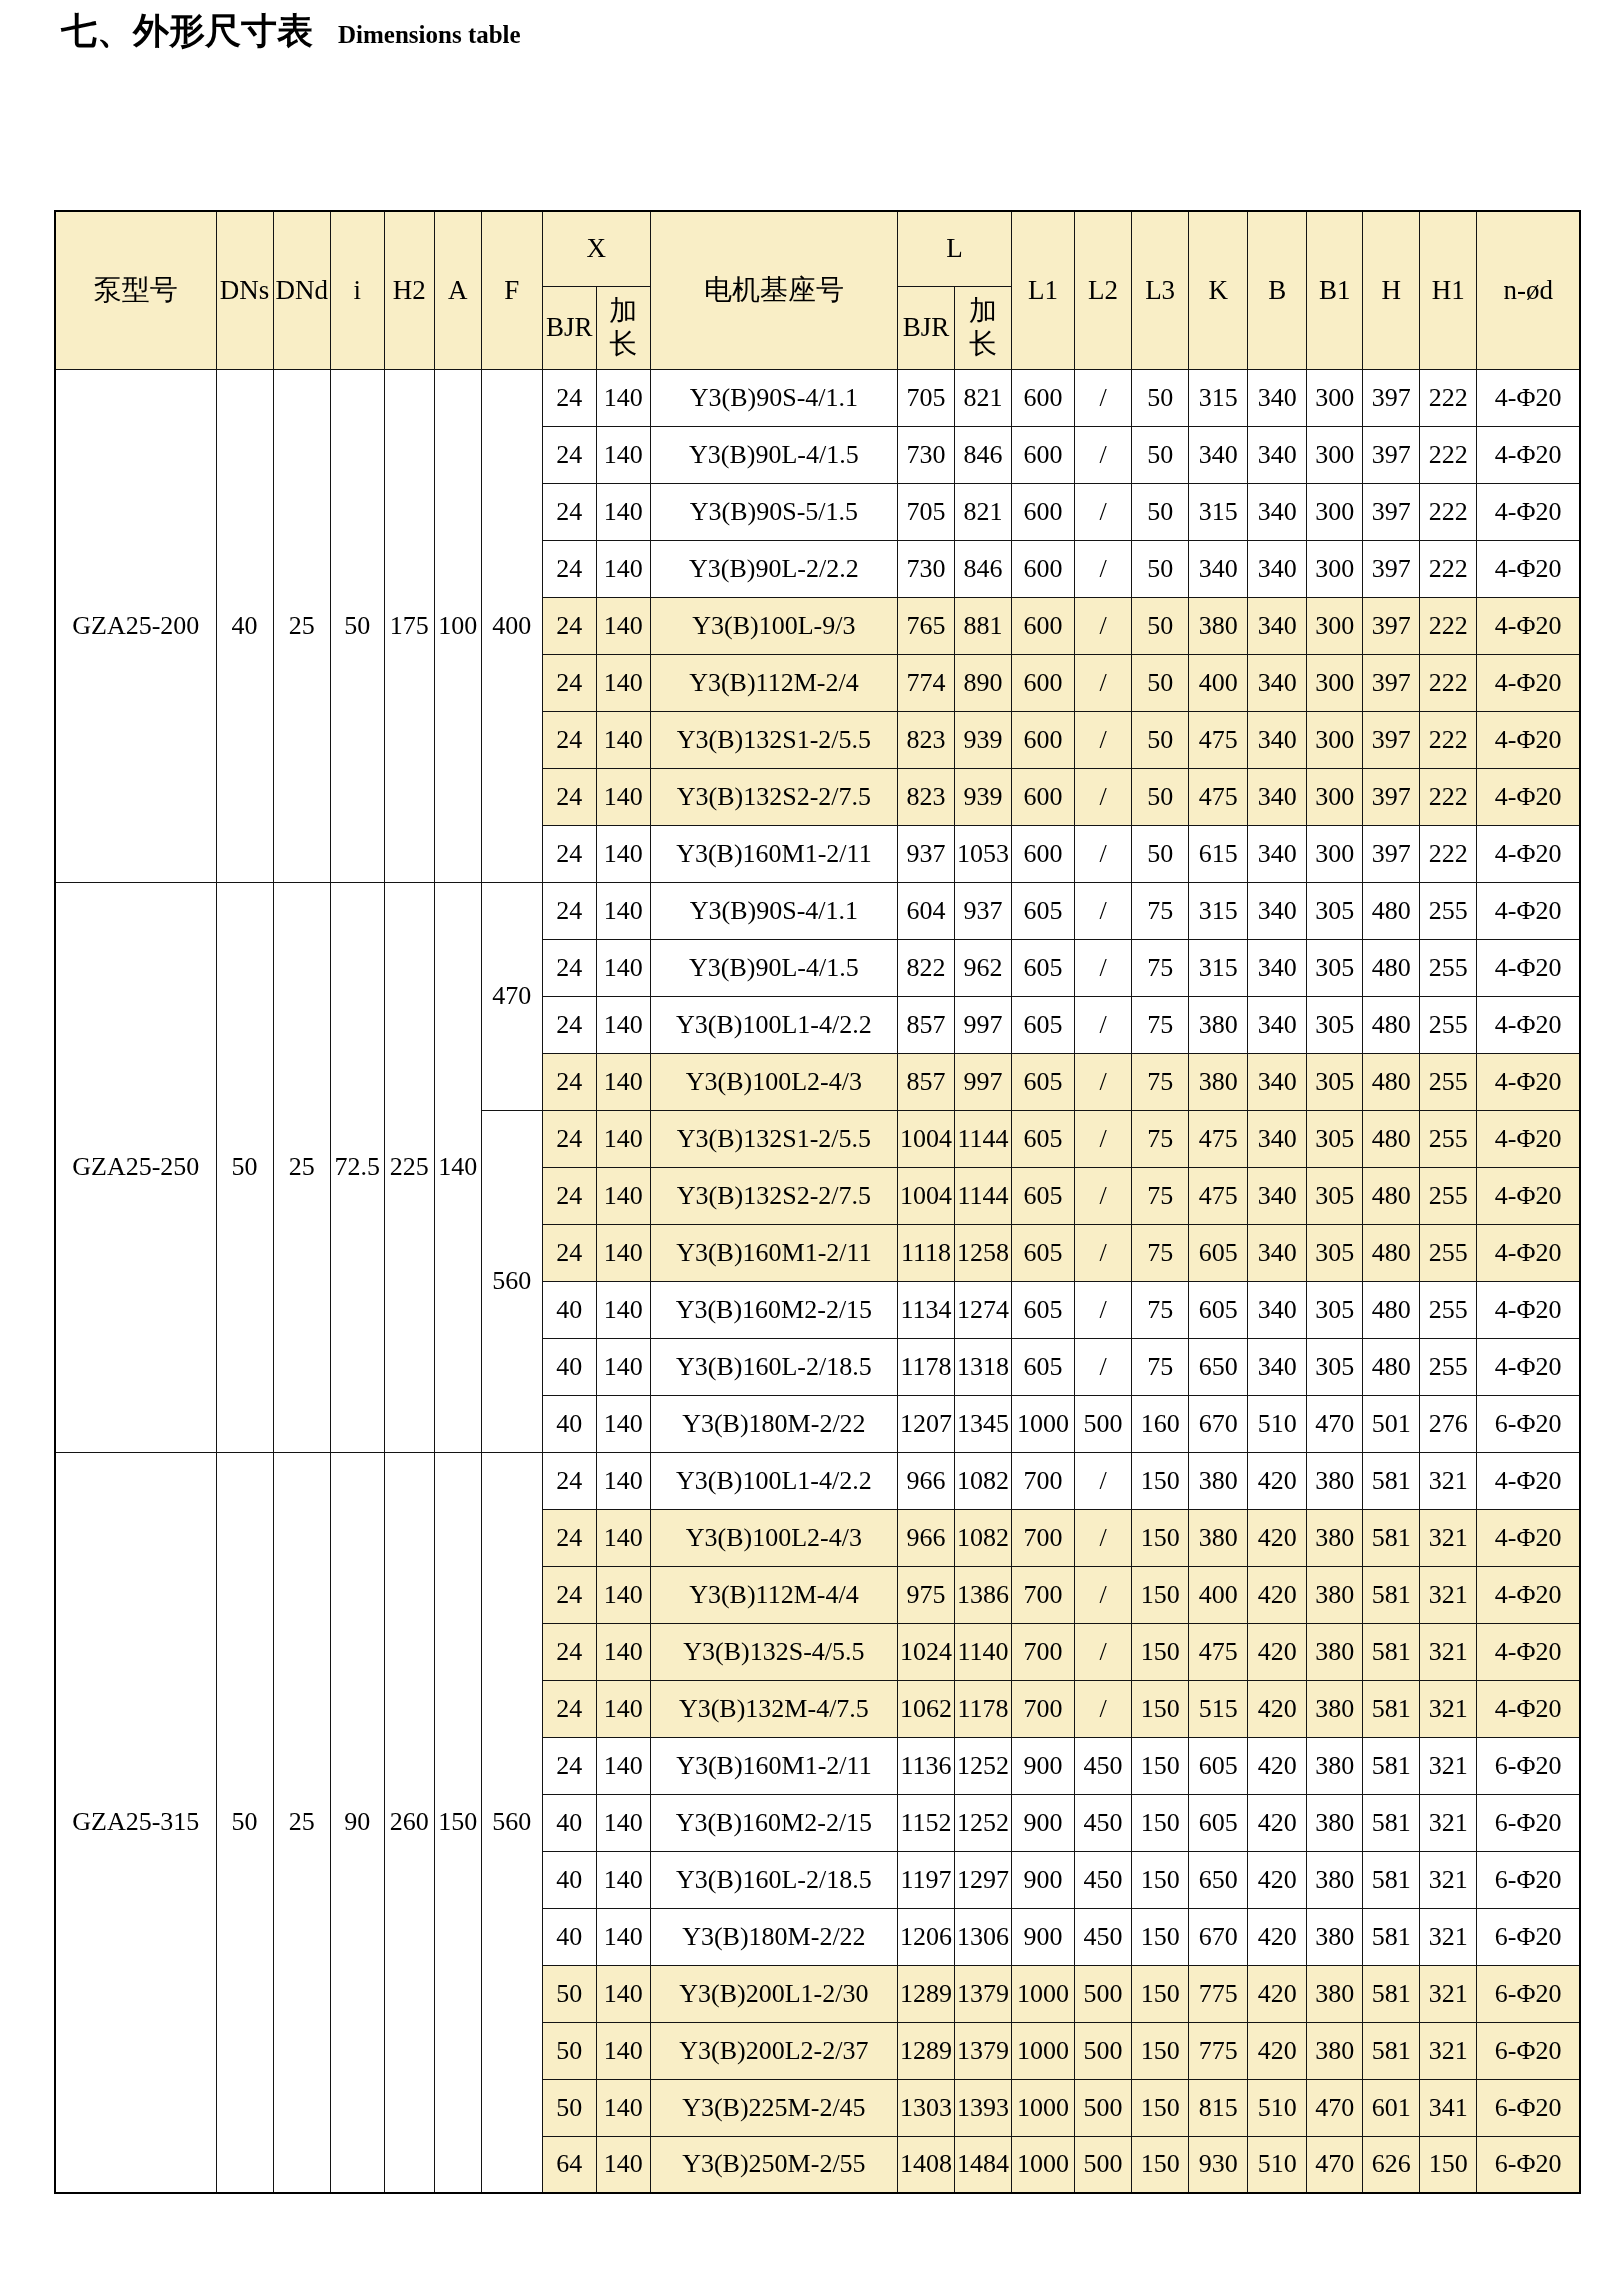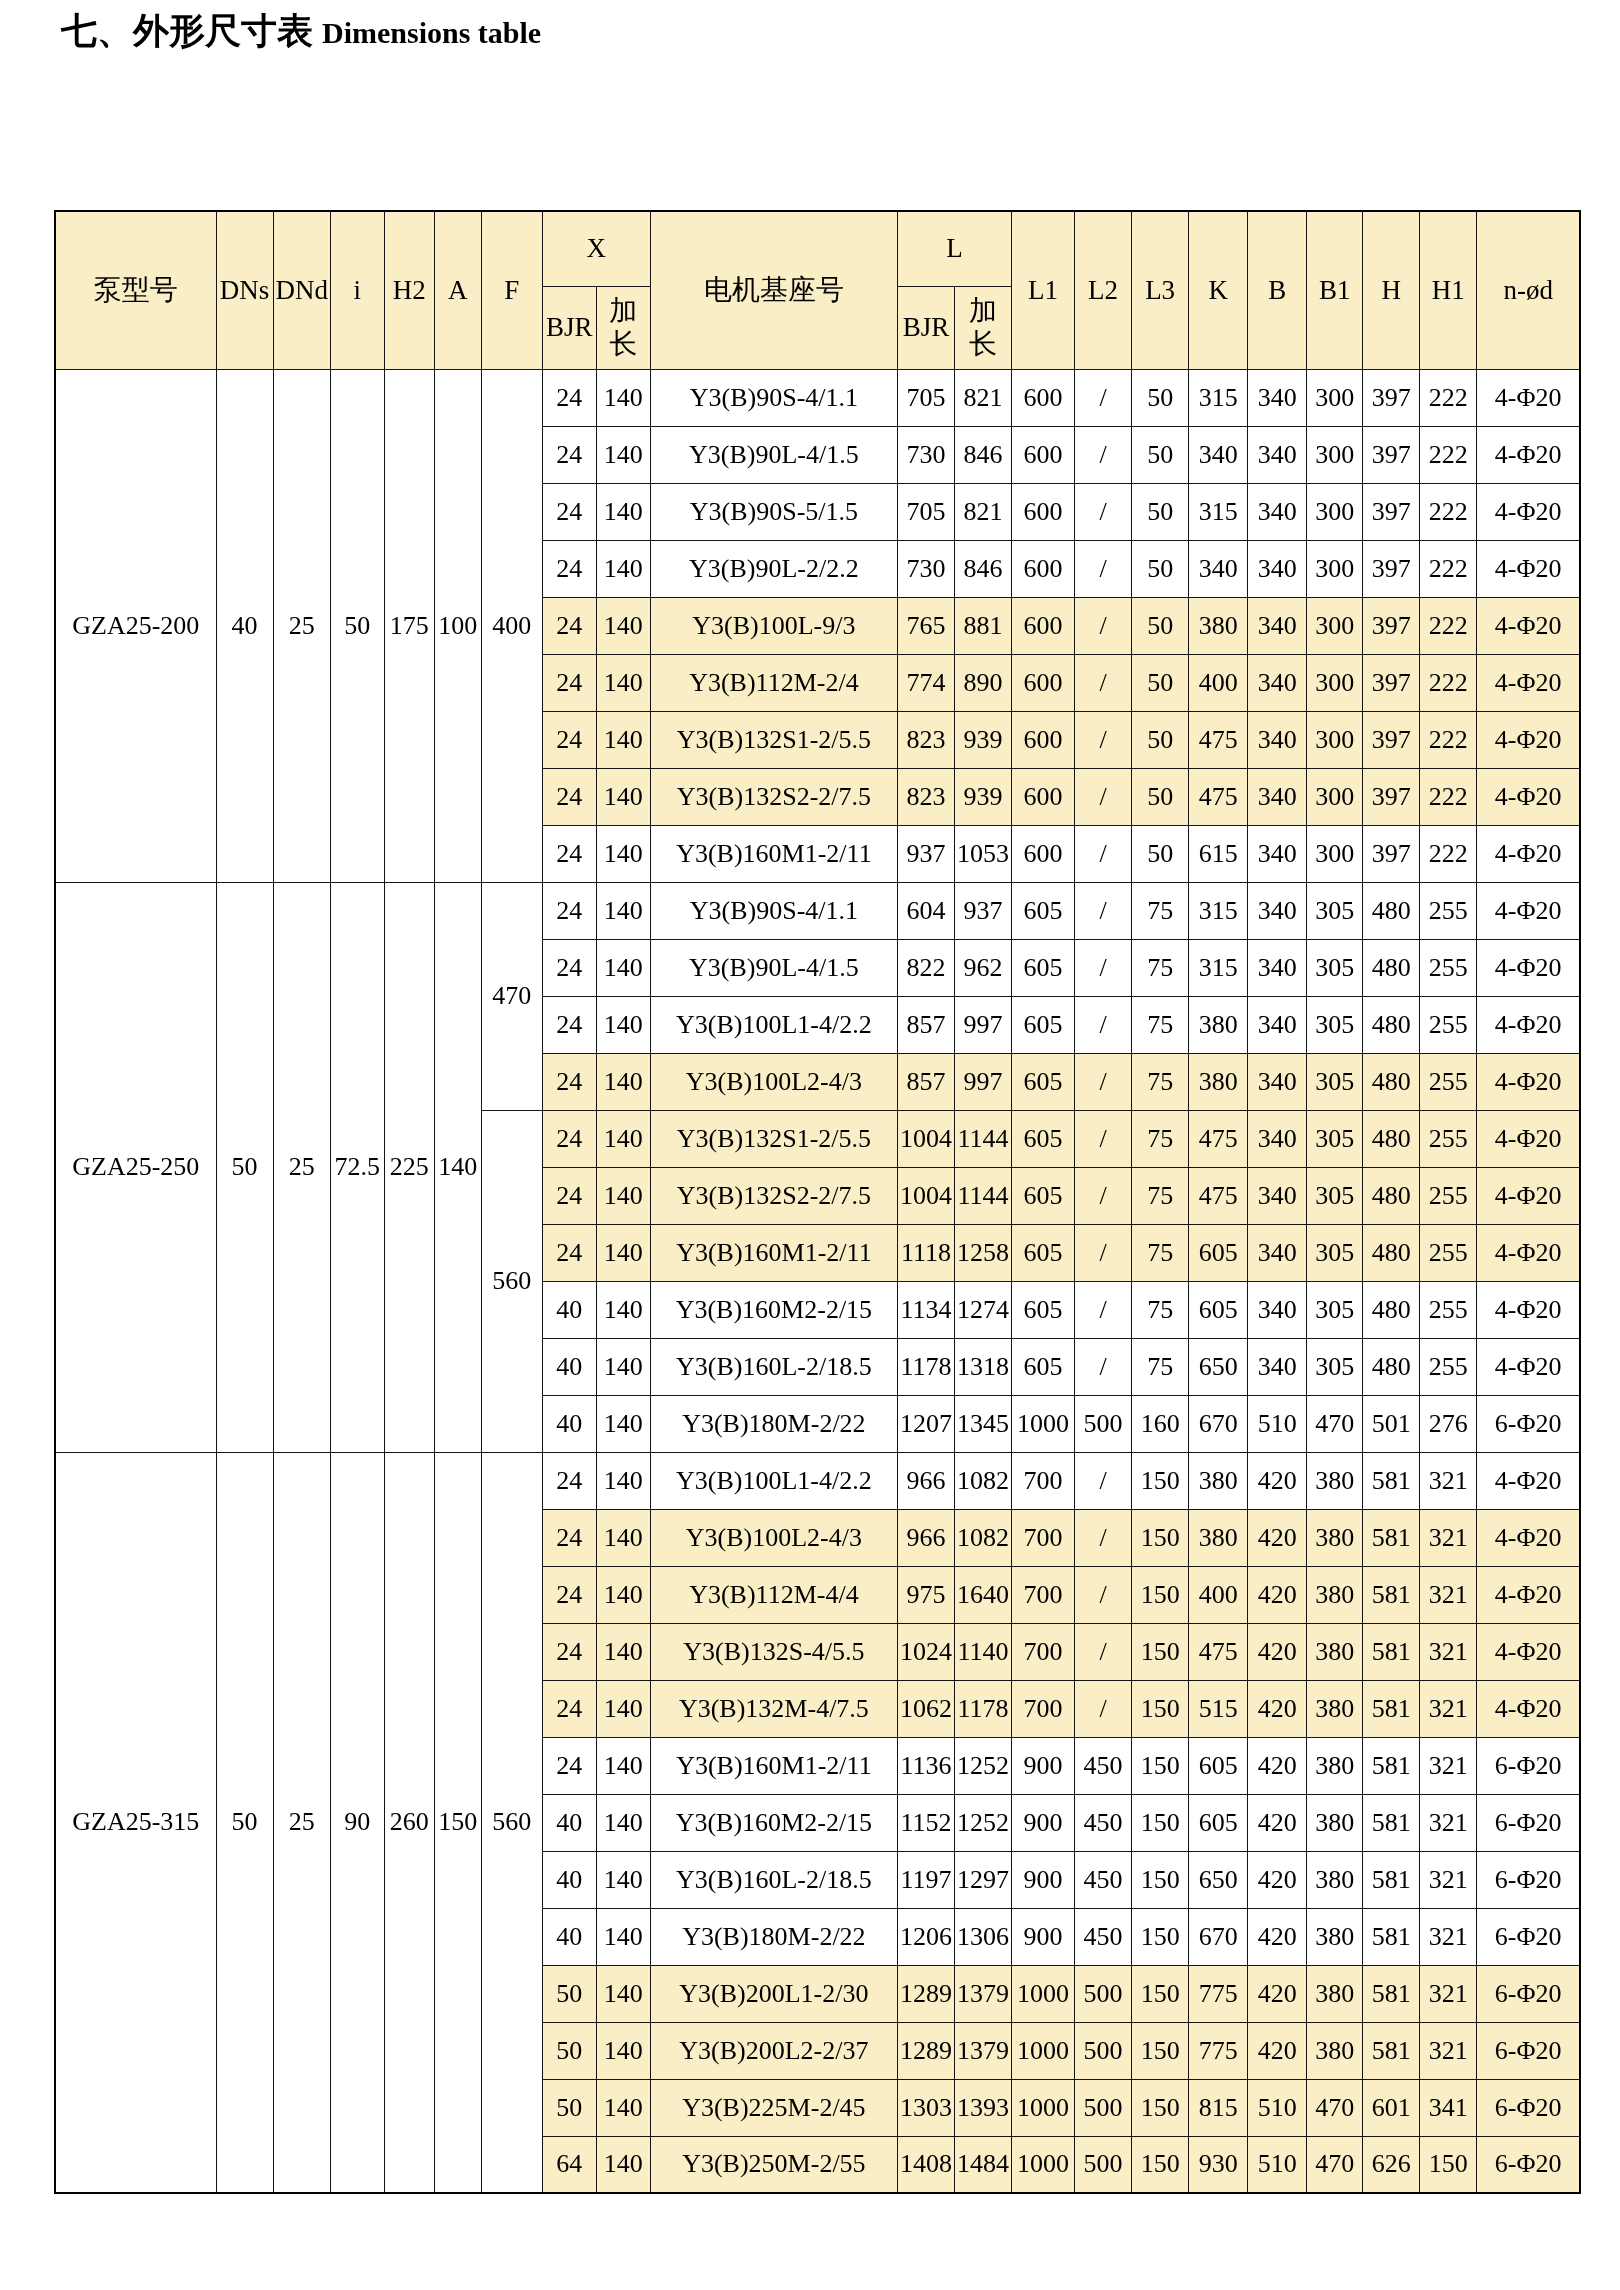--- a/index.html
+++ b/index.html
@@ -6,21 +6,21 @@
   * { box-sizing:border-box; }
   html,body { margin:0; padding:0; background:#ffffff; }
   .page {
     position:relative; width:1620px; height:2291px; background:#ffffff;
     font-family:"Liberation Serif","DejaVu Serif",serif; color:#000; overflow:hidden;
   }
   .title {
     position:absolute; left:61px; top:7.2px; margin:0;
     font-size:36px; font-weight:bold; white-space:nowrap;
   }
-  .title .en { font-size:30px; }
+  .title .en { font-size:25px; margin-left:16px; }
   table.dims {
     position:absolute; left:54px; top:210px; width:1527px;
     border-collapse:collapse; table-layout:fixed;
     border:2.7px solid #000;
   }
   th, td {
     border:0.9px solid var(--line);
     border-top-width:1.8px; border-bottom-width:1.8px;
     text-align:center; vertical-align:middle;
     padding:0 1.8px; overflow:hidden; font-weight:normal;
@@ -455,21 +455,21 @@
           <td class="band">380</td>
           <td class="band">581</td>
           <td class="band">321</td>
           <td class="band">4-Φ20</td>
         </tr>
         <tr>
           <td class="band">24</td>
           <td class="band">140</td>
           <td class="band motor">Y3(B)112M-4/4</td>
           <td class="band">975</td>
-          <td class="band">1640</td>
+          <td class="band">1386</td>
           <td class="band">700</td>
           <td class="band">/</td>
           <td class="band">150</td>
           <td class="band">400</td>
           <td class="band">420</td>
           <td class="band">380</td>
           <td class="band">581</td>
           <td class="band">321</td>
           <td class="band">4-Φ20</td>
         </tr>

